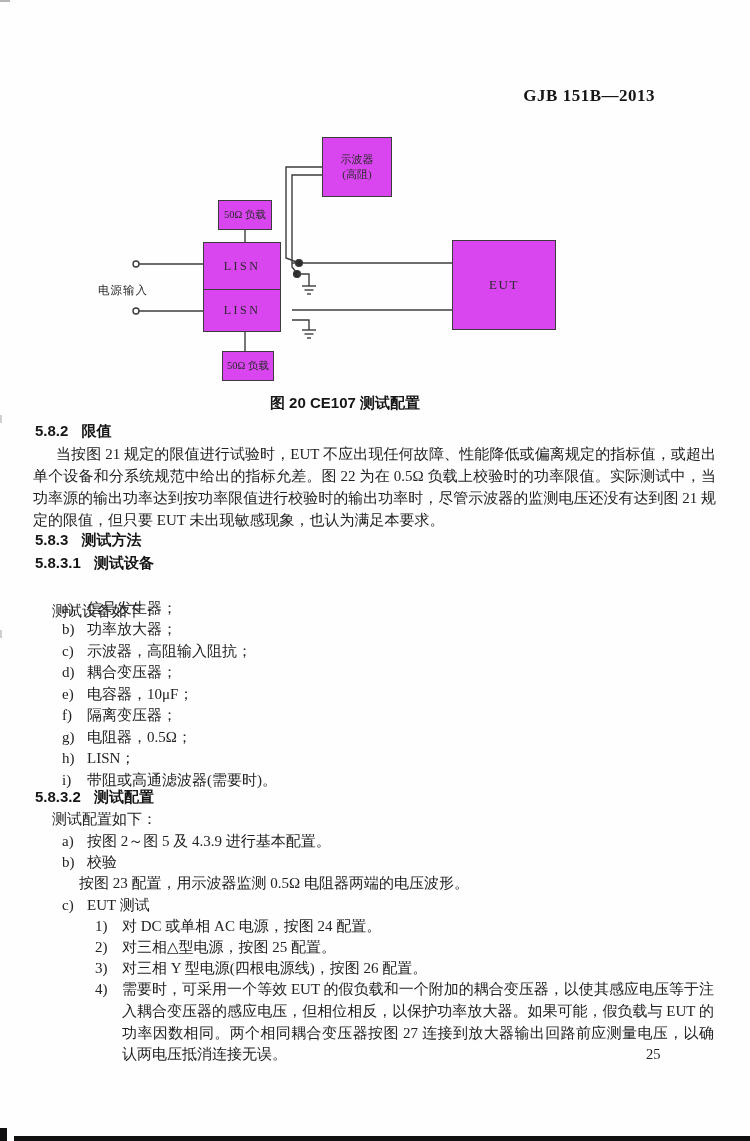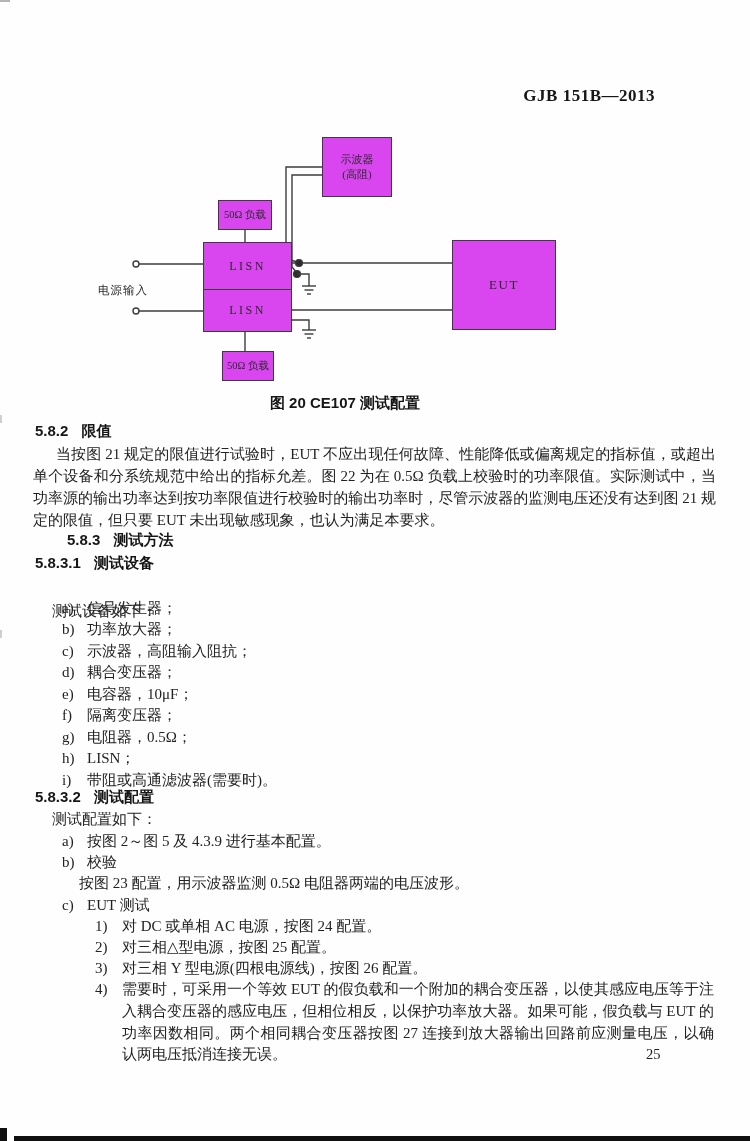--- a/index.html
+++ b/index.html
@@ -25,21 +25,21 @@
   .diagram{position:absolute;left:0;top:0;width:750px;height:420px;}
   .diagram svg{position:absolute;left:0;top:0;}
   .dbox{
     position:absolute; border:1.4px solid #3c3c3c; background:#d946ef;
     display:flex; align-items:center; justify-content:center; flex-direction:column;
     box-sizing:border-box; color:#2a2a2a;
   }
   .osc-box{left:322px;top:137px;width:70px;height:60px;font-size:11px;line-height:15px;}
   .load-top-box{left:218px;top:200px;width:54px;height:30px;font-size:10.5px;}
   .load-bottom-box{left:222px;top:351px;width:52px;height:30px;font-size:10.5px;}
-  .lisn-box{left:203px;top:242px;width:89px;height:90px;padding:0;}
+  .lisn-box{left:203px;top:242px;width:78px;height:90px;padding:0;}
   .lisn-cell{width:100%;box-sizing:border-box;display:flex;align-items:center;justify-content:center;
     font-size:12px;letter-spacing:2.5px;}
   .lisn-cell.top{height:47px;border-bottom:1.3px solid #3c3c3c;}
   .lisn-cell.bottom{height:41px;}
   .eut-box{left:452px;top:240px;width:104px;height:90px;font-size:13px;letter-spacing:1.5px;}
   .power-label{position:absolute;left:98px;top:283px;font-size:11.5px;color:#2a2a2a;letter-spacing:1px;}
 
   .fig-caption{
     position:absolute; left:0; top:394px; width:690px; text-align:center;
     font-family:"Liberation Sans","DejaVu Sans",sans-serif;
@@ -155,21 +155,21 @@
   <div class="fig-caption">
     <span class="cap-fig">图 20</span>
     <span class="cap-title">CE107 测试配置</span>
   </div>
 
   <div class="hd" style="top:422px;">
     <span class="n">5.8.2</span><span class="t">限值</span>
   </div>
   <div class="para" style="top:443px;">当按图 21 规定的限值进行试验时，EUT 不应出现任何故障、性能降低或偏离规定的指标值，或超出单个设备和分系统规范中给出的指标允差。图 22 为在 0.5Ω 负载上校验时的功率限值。实际测试中，当功率源的输出功率达到按功率限值进行校验时的输出功率时，尽管示波器的监测电压还没有达到图 21 规定的限值，但只要 EUT 未出现敏感现象，也认为满足本要求。</div>
 
-  <div class="hd" style="top:531px;margin-left:32px;">
+  <div class="hd" style="top:531px;">
     <span class="n">5.8.3</span><span class="t">测试方法</span>
   </div>
 
   <div class="hd" style="top:554px;">
     <span class="n">5.8.3.1</span><span class="t">测试设备</span>
   </div>
   <div class="intro" style="top:602px;">测试设备如下：</div>
 
   <div class="eq-list">
     <div class="li"><span class="m">a)</span><span class="t">信号发生器；</span></div>

